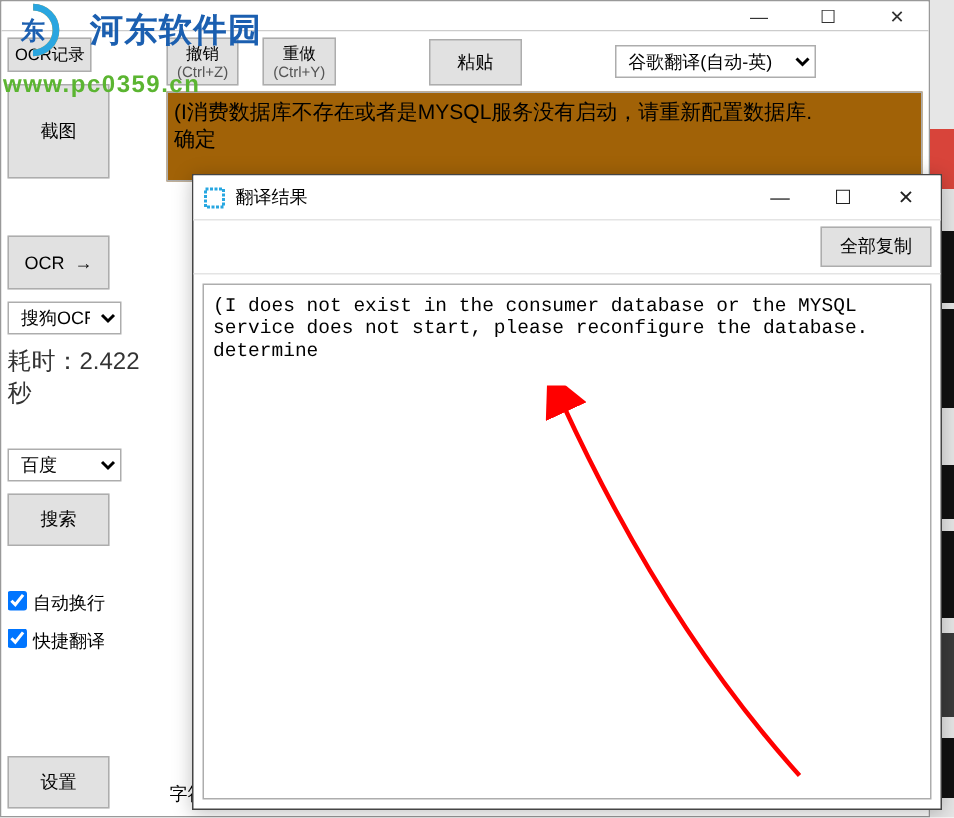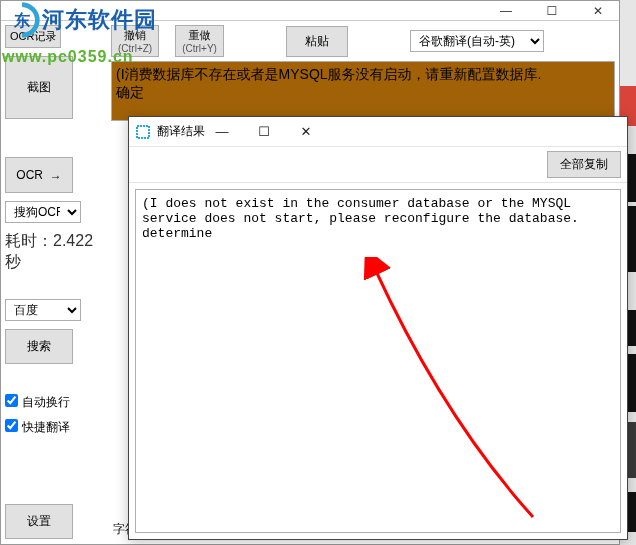--- a/index.html
+++ b/index.html
@@ -24,21 +24,21 @@
 .watermark-logo {
   width: 36px;
   height: 36px;
   position: relative;
 }
 .watermark-logo svg { width: 100%; height: 100%; }
 .watermark-text {
   font-size: 22px;
   font-weight: bold;
   color: #1b5fb0;
-  margin-left: 2px;
+  margin-left: 20px;
   letter-spacing: 1px;
 }
 .url-text {
   position: absolute;
   top: 48px;
   left: 2px;
   font-size: 16px;
   font-weight: bold;
   color: #5bb531;
   z-index: 5;
@@ -153,20 +153,21 @@
   border: 1px solid #444;
   box-shadow: 0 2px 12px rgba(0,0,0,0.25);
   z-index: 20;
   display: flex;
   flex-direction: column;
 }
 .popup-title {
   height: 30px;
   display: flex;
   align-items: center;
+  justify-content: space-between;
   padding: 0 6px;
   background: #fff;
   border-bottom: 1px solid #e4e4e4;
 }
 .popup-title-left { display: flex; align-items: center; gap: 6px; }
 .popup-icon {
   width: 16px;
   height: 16px;
 }
 .popup-icon svg { width: 100%; height: 100%; }

